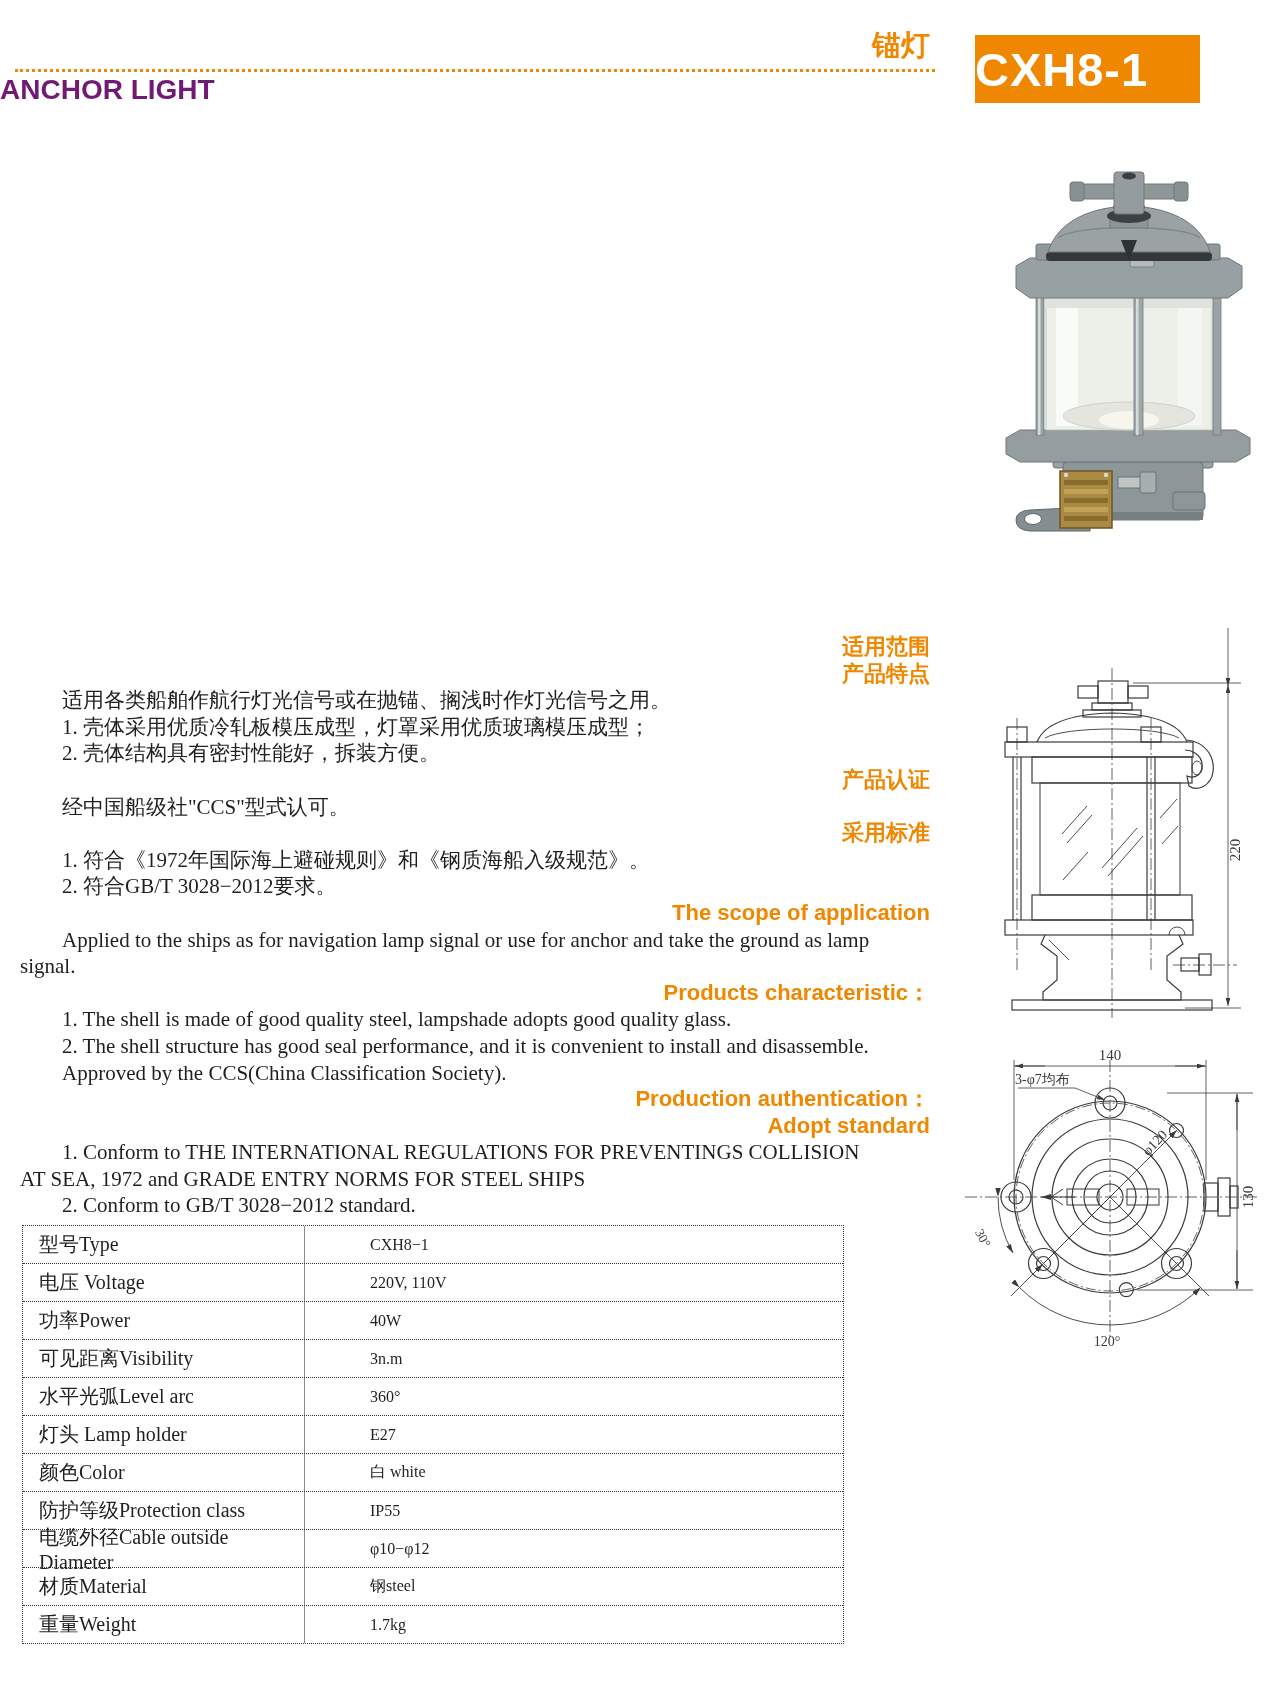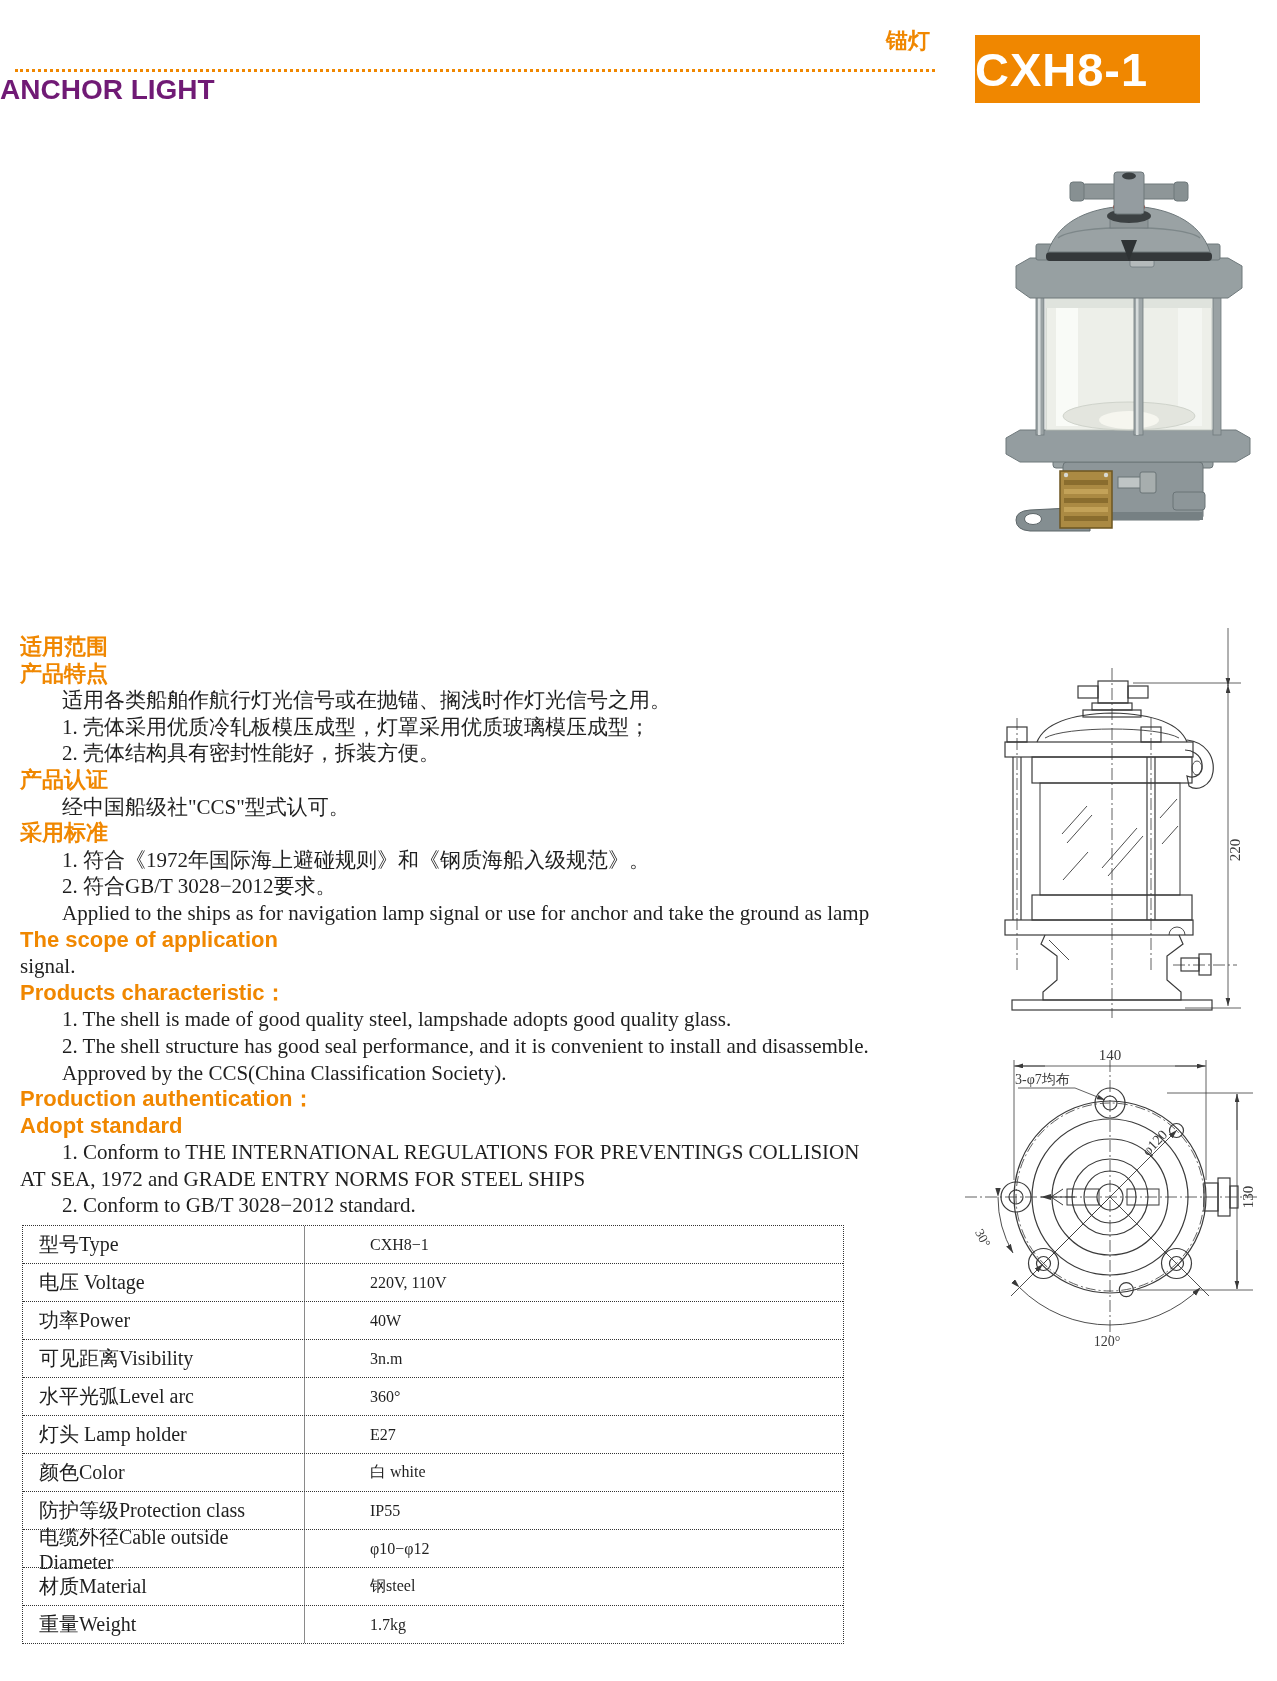--- a/index.html
+++ b/index.html
@@ -1,35 +1,35 @@
 <!DOCTYPE html>
 <html><head>
 <meta charset="utf-8">
 <style>
   html,body{margin:0;padding:0;background:#e8e8e8;}
   .page{position:relative;width:1277px;height:1681px;background:#ffffff;margin:0 auto;
         font-family:"Liberation Serif",serif;color:#1f1f1f;overflow:hidden;}
   
   .dotline{position:absolute;left:15px;top:69px;width:920px;height:0;border-top:3px dotted #F08700;}
   .title-zh{position:absolute;left:0;top:26px;width:930px;text-align:right;
-            font-family:"Liberation Sans",sans-serif;font-weight:bold;font-size:22px;color:#F08700;}
+            font-family:"Liberation Sans",sans-serif;font-weight:bold;font-size:29px;color:#F08700;}
   .title-en{position:absolute;left:0;top:74px;width:930px;text-align:left;
             font-family:"Liberation Sans",sans-serif;font-weight:bold;font-size:28px;color:#701a75;}
   .model-box{position:absolute;left:975px;top:35px;width:225px;height:68px;background:#F08700;
              display:flex;align-items:center;justify-content:flex-start;}
   .model-box span{color:#fff;font-family:"Liberation Sans",sans-serif;font-weight:bold;
                   font-size:47px;letter-spacing:1px;}
   
   .photo{position:absolute;left:920px;top:140px;}
   .side-view{position:absolute;left:945px;top:628px;}
   .bottom-view{position:absolute;left:915px;top:1030px;}
   
   .content{position:absolute;left:20px;top:634px;width:910px;}
   .line{line-height:26.6px;font-size:21px;white-space:nowrap;}
-  .zh-h,.en-h{font-family:"Liberation Sans",sans-serif;font-weight:bold;font-size:22px;color:#F08700;}
+  .zh-h,.en-h{font-family:"Liberation Sans",sans-serif;font-weight:bold;font-size:22px;color:#F08700;text-align:right;}
   .para{padding-left:42px;}
   .flush{padding-left:0;}
   
   .spec-table{position:absolute;left:22px;top:1225px;width:820px;border:1px dotted #333;background:#fff;}
   .trow{display:flex;height:37px;gap:31px;}
   .trow + .trow{border-top:1px dotted #333;}
   .cell-l{width:265px;border-right:1px solid #8a8a8a;display:flex;align-items:center;
           padding-left:16px;font-size:20px;}
   .cell-v{flex:1;display:flex;align-items:center;padding-left:34px;font-size:16px;}
   svg text{font-family:"Liberation Serif",serif;fill:#3a3a3a;}
@@ -111,22 +111,22 @@
     <div class="line zh-h">适用范围</div>
     <div class="line zh-h">产品特点</div>
     <div class="line para">适用各类船舶作航行灯光信号或在抛锚、搁浅时作灯光信号之用。</div>
     <div class="line para">1. 壳体采用优质冷轧板模压成型，灯罩采用优质玻璃模压成型；</div>
     <div class="line para">2. 壳体结构具有密封性能好，拆装方便。</div>
     <div class="line zh-h">产品认证</div>
     <div class="line para">经中国船级社"CCS"型式认可。</div>
     <div class="line zh-h">采用标准</div>
     <div class="line para">1. 符合《1972年国际海上避碰规则》和《钢质海船入级规范》。</div>
     <div class="line para">2. 符合GB/T 3028−2012要求。</div>
+    <div class="line en-h">The scope of application</div>
     <div class="line para">Applied to the ships as for navigation lamp signal or use for anchor and take the ground as lamp</div>
-    <div class="line en-h">The scope of application</div>
     <div class="line flush">signal.</div>
     <div class="line en-h">Products characteristic：</div>
     <div class="line para">1. The shell is made of good quality steel, lampshade adopts good quality glass.</div>
     <div class="line para">2. The shell structure has good seal performance, and it is convenient to install and disassemble.</div>
     <div class="line para">Approved by the CCS(China Classification Society).</div>
     <div class="line en-h">Production authentication：</div>
     <div class="line en-h">Adopt standard</div>
     <div class="line para">1. Conform to THE INTERNATIONAL REGULATIONS FOR PREVENTINGS COLLISION</div>
     <div class="line flush">AT SEA, 1972 and GRADE ENTRY NORMS FOR STEEL SHIPS</div>
     <div class="line para">2. Conform to GB/T 3028−2012 standard.</div>

